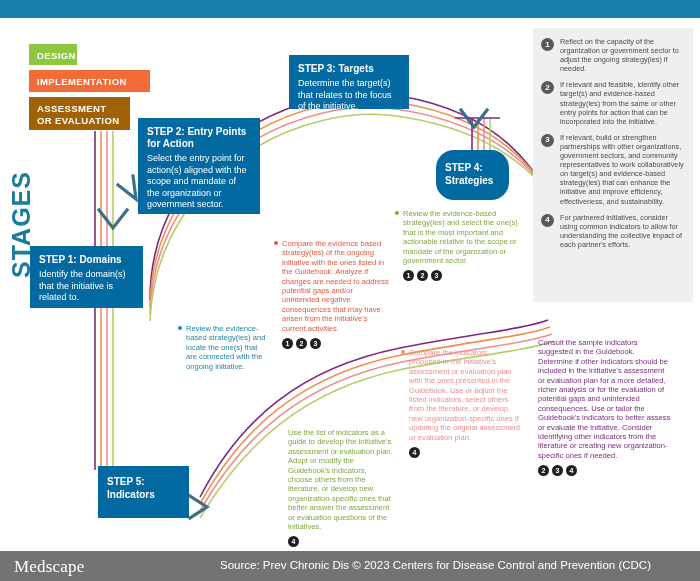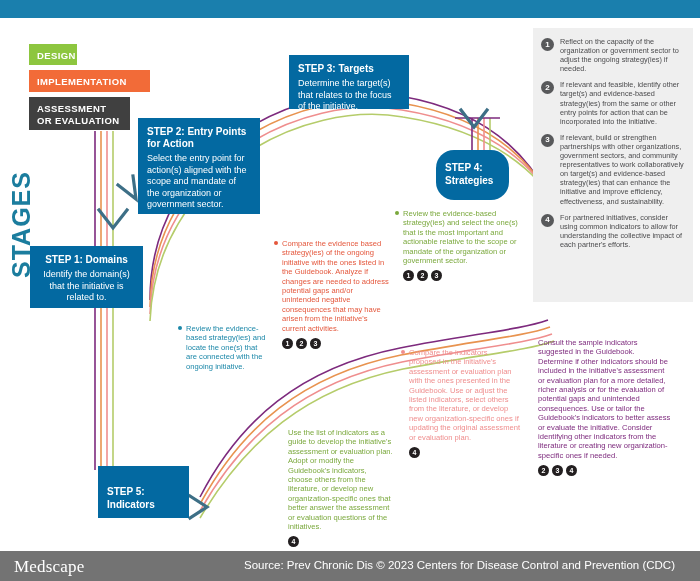--- a/index.html
+++ b/index.html
@@ -20,32 +20,32 @@
     color:#1b7d9e;font-weight:bold;font-size:25px;letter-spacing:1px;
     writing-mode:vertical-rl;transform:rotate(180deg);
     text-align:left;line-height:34px;
   }
 
   
   .chip{position:absolute;color:#ffffff;font-weight:bold;font-size:9.5px;
         letter-spacing:.4px;padding:6px 8px;box-sizing:border-box;line-height:12px;}
   .chip.design{left:29px;top:44px;width:48px;height:21px;background:#8dc63f;}
   .chip.impl{left:29px;top:70px;width:121px;height:22px;background:#f26b38;}
-  .chip.assess{left:29px;top:97px;width:101px;height:33px;background:#404040;}
+  .chip.assess{left:29px;top:97px;width:101px;height:33px;background:#a16207;}
 
   
   .step{position:absolute;background:#0369a1;color:#ffffff;box-sizing:border-box;
         padding:8px 9px;line-height:11.5px;}
   .step .t{font-weight:bold;font-size:10px;display:block;margin-bottom:3px;line-height:12px;}
   .step .d{font-size:9px;display:block;line-height:11.5px;}
-  .step1{left:30px;top:246px;width:113px;height:62px;text-align:center;}
+  .step1{left:30px;top:246px;width:113px;height:62px;}
   .step2{left:138px;top:118px;width:122px;height:96px;}
   .step3{left:289px;top:55px;width:120px;height:54px;}
   .step4{left:436px;top:150px;width:73px;height:50px;padding-top:12px;border-radius:18px;}
-  .step5{left:98px;top:466px;width:91px;height:52px;padding-top:20px;}
+  .step5{left:98px;top:466px;width:91px;height:52px;padding-top:10px;}
   .step4 .t,.step5 .t{margin-bottom:1px;}
 
   
   .note{position:absolute;font-size:7.6px;line-height:9.4px;box-sizing:border-box;}
   .note .body{display:block;}
   .note.teal{color:#1b87a8;}
   .note.red{color:#e4573c;}
   .note.green{color:#7aa83c;}
   .note.pink{color:#ef8e8e;}
   .note.purple{color:#7d2a7d;}
@@ -74,21 +74,21 @@
   .p-item{display:flex;gap:6px;margin-bottom:7px;}
   .p-num{flex:0 0 auto;width:13px;height:13px;border-radius:50%;background:#58595b;
          color:#ffffff;font-size:8px;font-weight:bold;display:flex;align-items:center;
          justify-content:center;line-height:1;margin-top:1px;}
   .p-txt{font-size:7.3px;line-height:9.1px;color:#4b4b4d;}
 
   
   .footer{position:absolute;left:0;bottom:0;width:700px;height:30px;background:#737373;}
   .footer .brand{position:absolute;left:14px;top:6px;color:#ffffff;font-size:17px;
         font-family:"Liberation Serif", serif;letter-spacing:.2px;}
-  .footer .src{position:absolute;left:244px;top:8px;color:#ffffff;font-size:11.5px;}
+  .footer .src{position:absolute;left:220px;top:8px;color:#ffffff;font-size:11.5px;}
 </style>
 </head>
 <body>
 
 <div class="canvas">
 
   <div class="topbar"></div>
 
   <svg class="lines" viewBox="0 0 700 581">
     <g fill="none" stroke-width="1.6">

